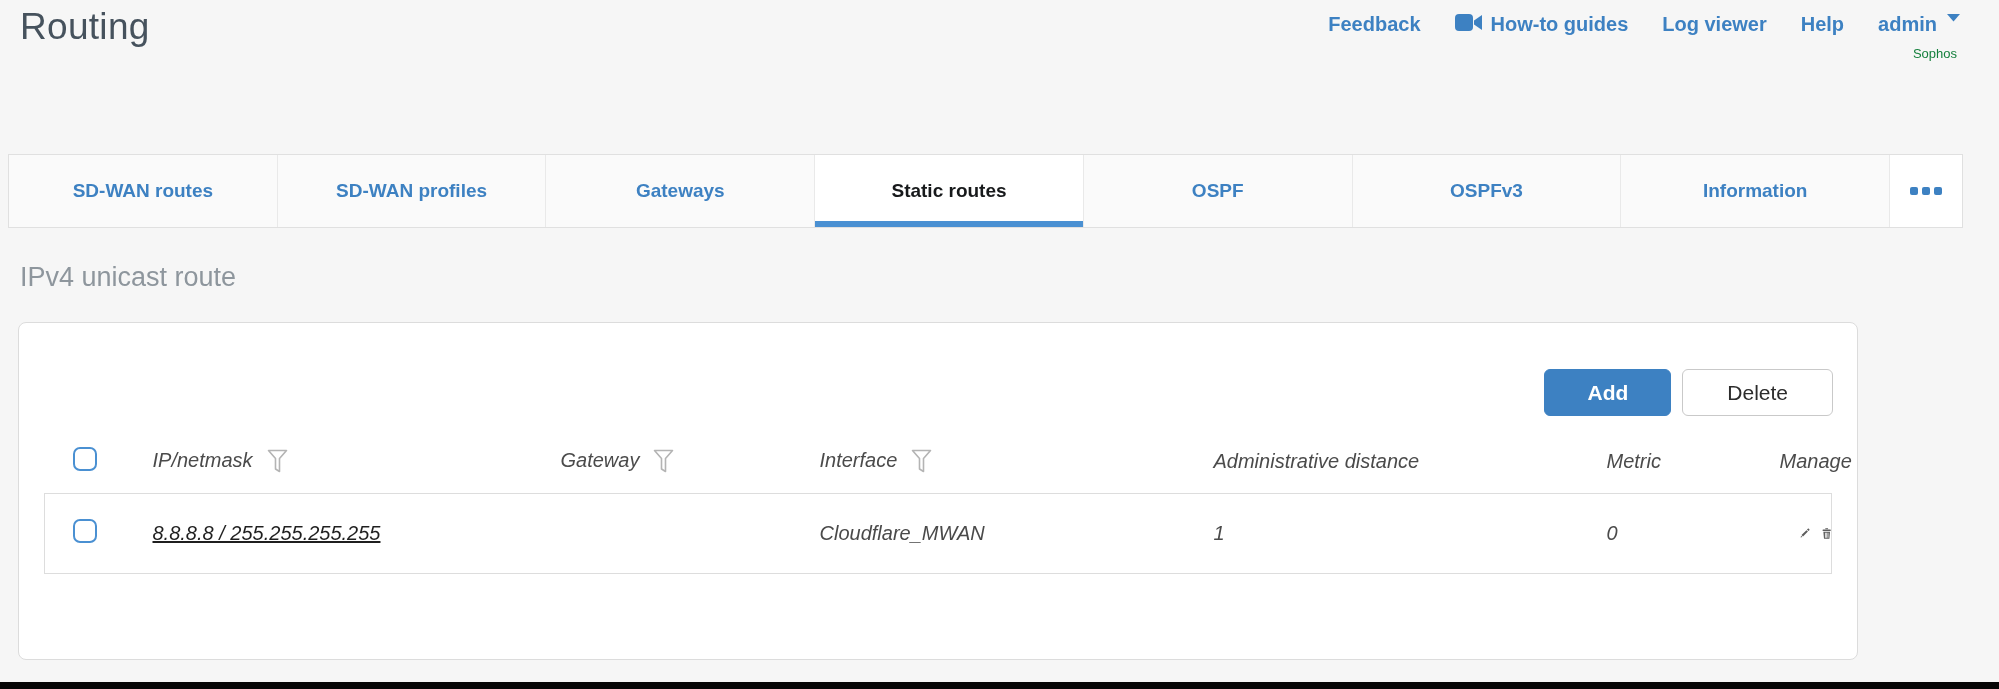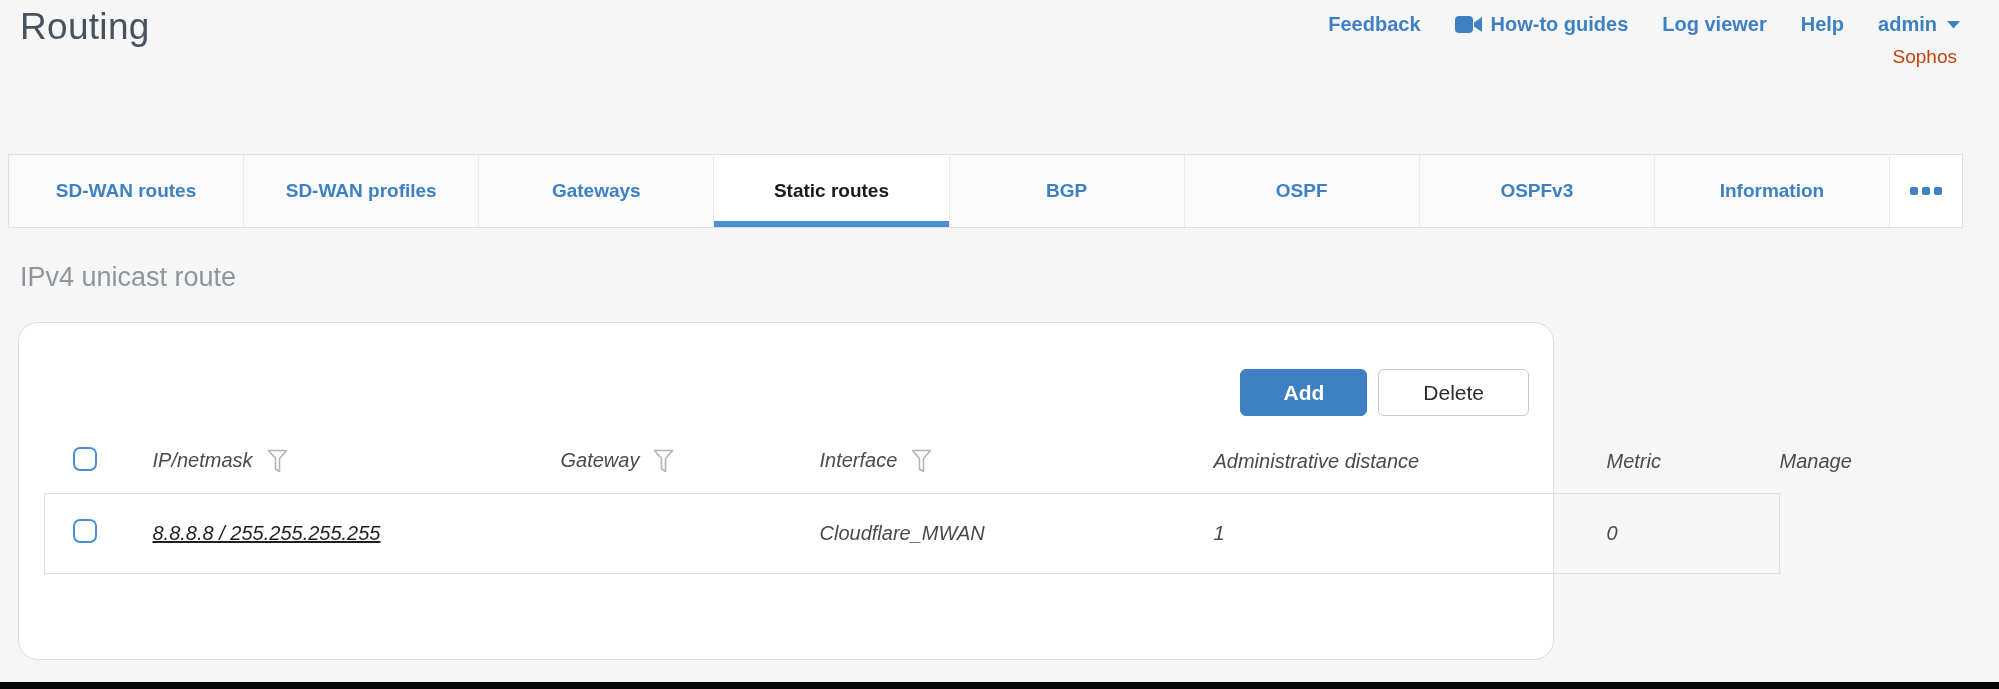--- a/index.html
+++ b/index.html
@@ -14,25 +14,25 @@
   
   .page-title {
     position: absolute; top: 6px; left: 20px;
     font-size: 37px; font-weight: 400; color: #46525d; letter-spacing: .3px;
   }
   .topnav {
     position: absolute; top: 13px; right: 38px;
     display: flex; align-items: center; gap: 34px;
     font-size: 20px; font-weight: 600; color: #3d81c2; white-space: nowrap;
   }
-  .topnav a { color: #3d81c2; text-decoration: none; cursor: pointer; display: inline-flex; align-items: center; gap: 9px; }
+  .topnav a { color: #3d81c2; text-decoration: none; cursor: pointer; display: inline-flex; align-items: flex-start; gap: 9px; }
   .topnav svg { fill: #3d81c2; display: block; }
   .brand {
     position: absolute; top: 46px; right: 42px;
-    font-size: 19px; font-weight: 400; color: #c2410c;
+    font-size: 13px; font-weight: 400; color: #15803d;
   }
   
   .tabbar {
     position: absolute; top: 154px; left: 8px; right: 36px; height: 74px;
     display: flex; background: #7dd3fc;
     border: 1px solid #e0e0e0;
   }
   .tab {
     flex: 1 1 0; position: relative; cursor: pointer;
     display: flex; align-items: center; justify-content: center;
@@ -49,22 +49,22 @@
     flex: 0 0 73px; background: #ffffff; cursor: pointer;
     display: flex; align-items: center; justify-content: center; gap: 4px;
   }
   .tab-overflow .dot { width: 8px; height: 8px; border-radius: 2px; background: #3d81c2; }
   
   .section-heading {
     position: absolute; top: 262px; left: 20px;
     font-size: 27px; font-weight: 400; color: #8e969d;
   }
   .card {
-    position: absolute; top: 322px; left: 18px; width: 1536px; height: 338px;
-    background: #ffffff; border: 1px solid #dcdcdc; border-radius: 20px;
+    position: absolute; top: 322px; left: 18px; width: 1840px; height: 338px;
+    background: #ffffff; border: 1px solid #dcdcdc; border-radius: 8px;
   }
   .toolbar {
     position: absolute; top: 46px; right: 24px;
     display: flex; gap: 11px;
   }
   .btn {
     height: 47px; border-radius: 6px; font-size: 21px; cursor: pointer;
     display: inline-flex; align-items: center; justify-content: center;
     font-family: "Liberation Sans", sans-serif;
   }
@@ -126,21 +126,20 @@
     </span>
   </a>
 </nav>
 <div class="brand">Sophos</div>
 
 <div class="tabbar">
   <div class="tab">SD-WAN routes</div>
   <div class="tab">SD-WAN profiles</div>
   <div class="tab">Gateways</div>
   <div class="tab active">Static routes</div>
-  <div class="tab">BGP</div>
   <div class="tab">OSPF</div>
   <div class="tab">OSPFv3</div>
   <div class="tab">Information</div>
   <div class="tab-overflow">
     <span class="dot"></span>
     <span class="dot"></span>
     <span class="dot"></span>
   </div>
 </div>
 

